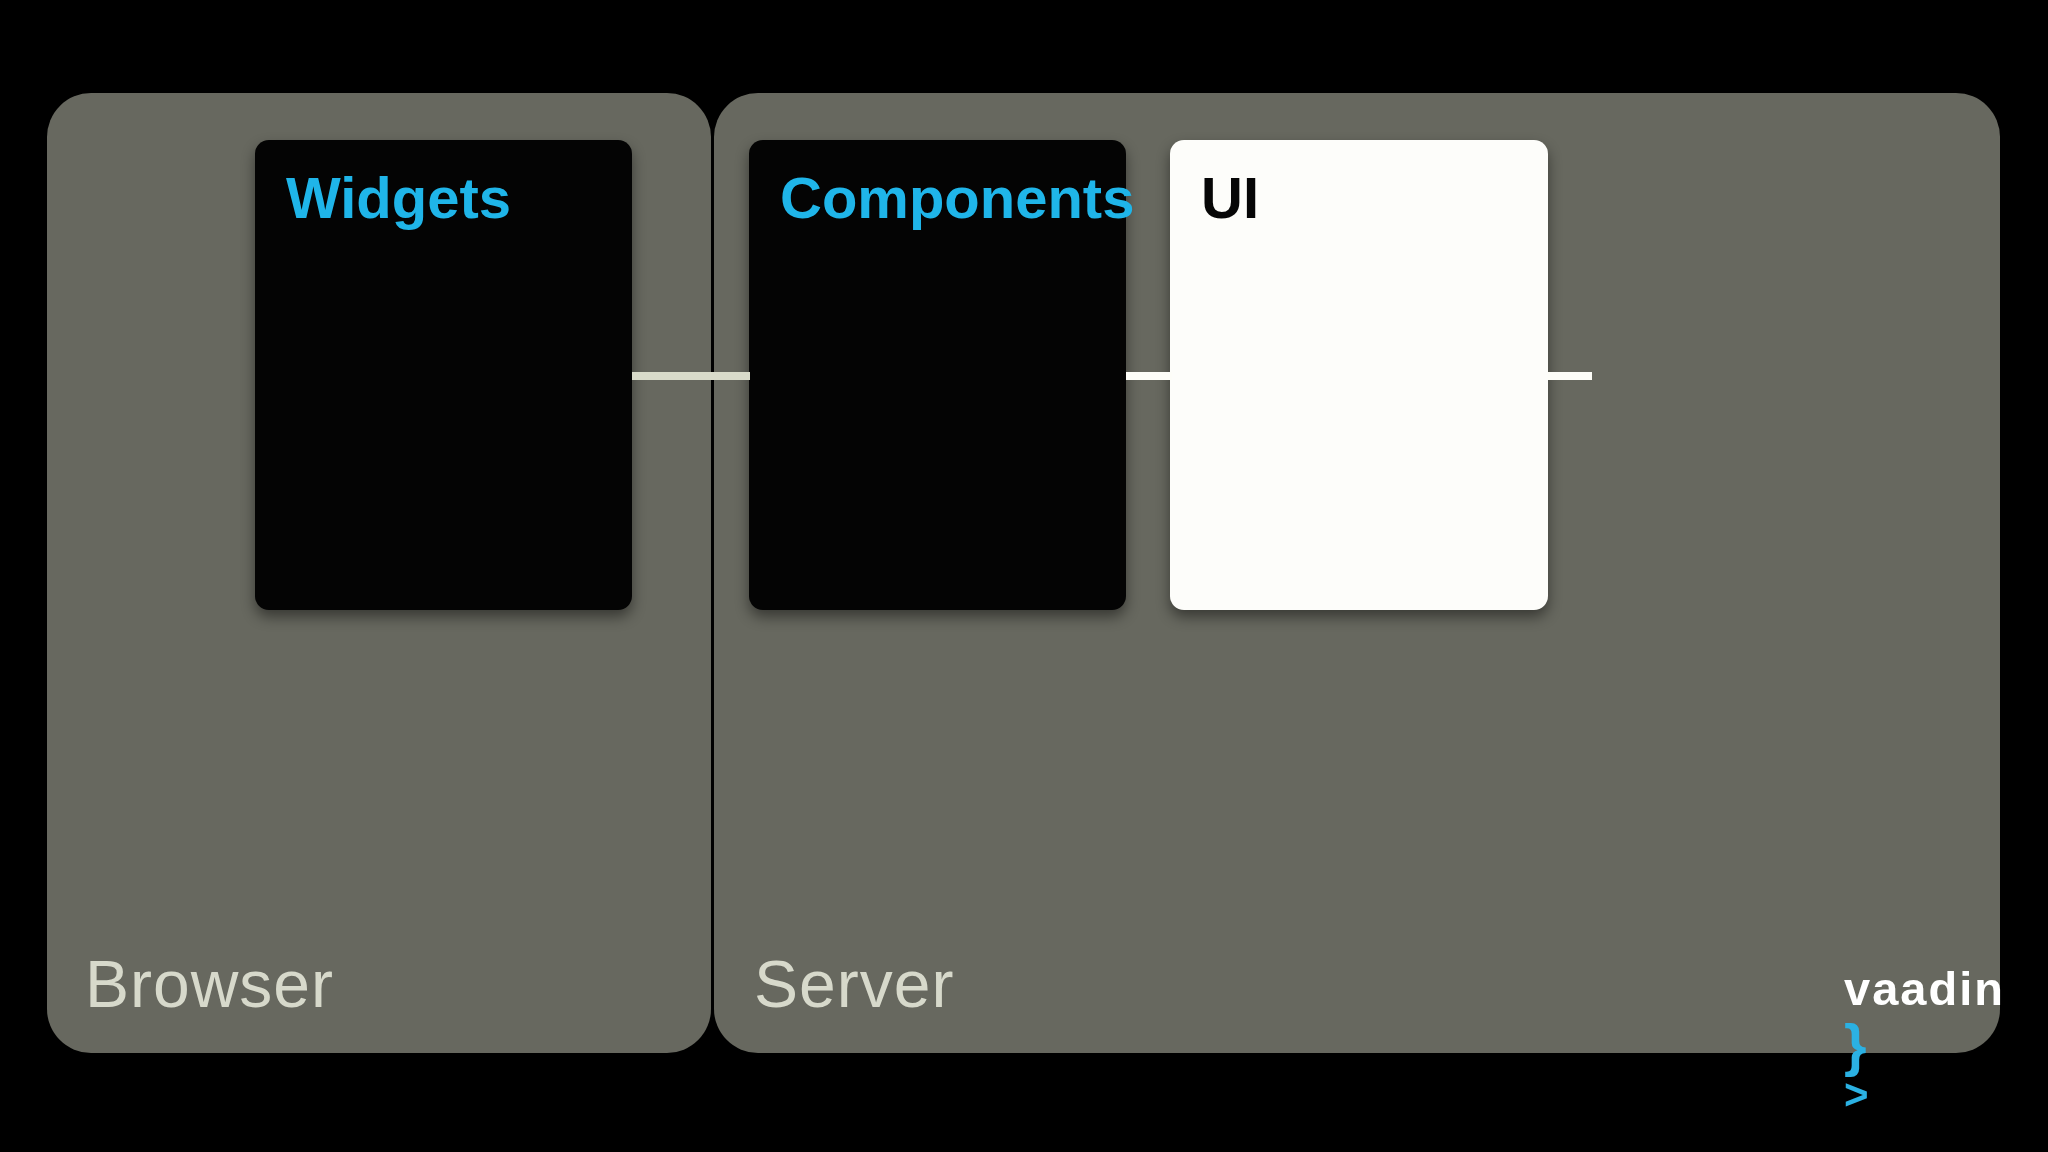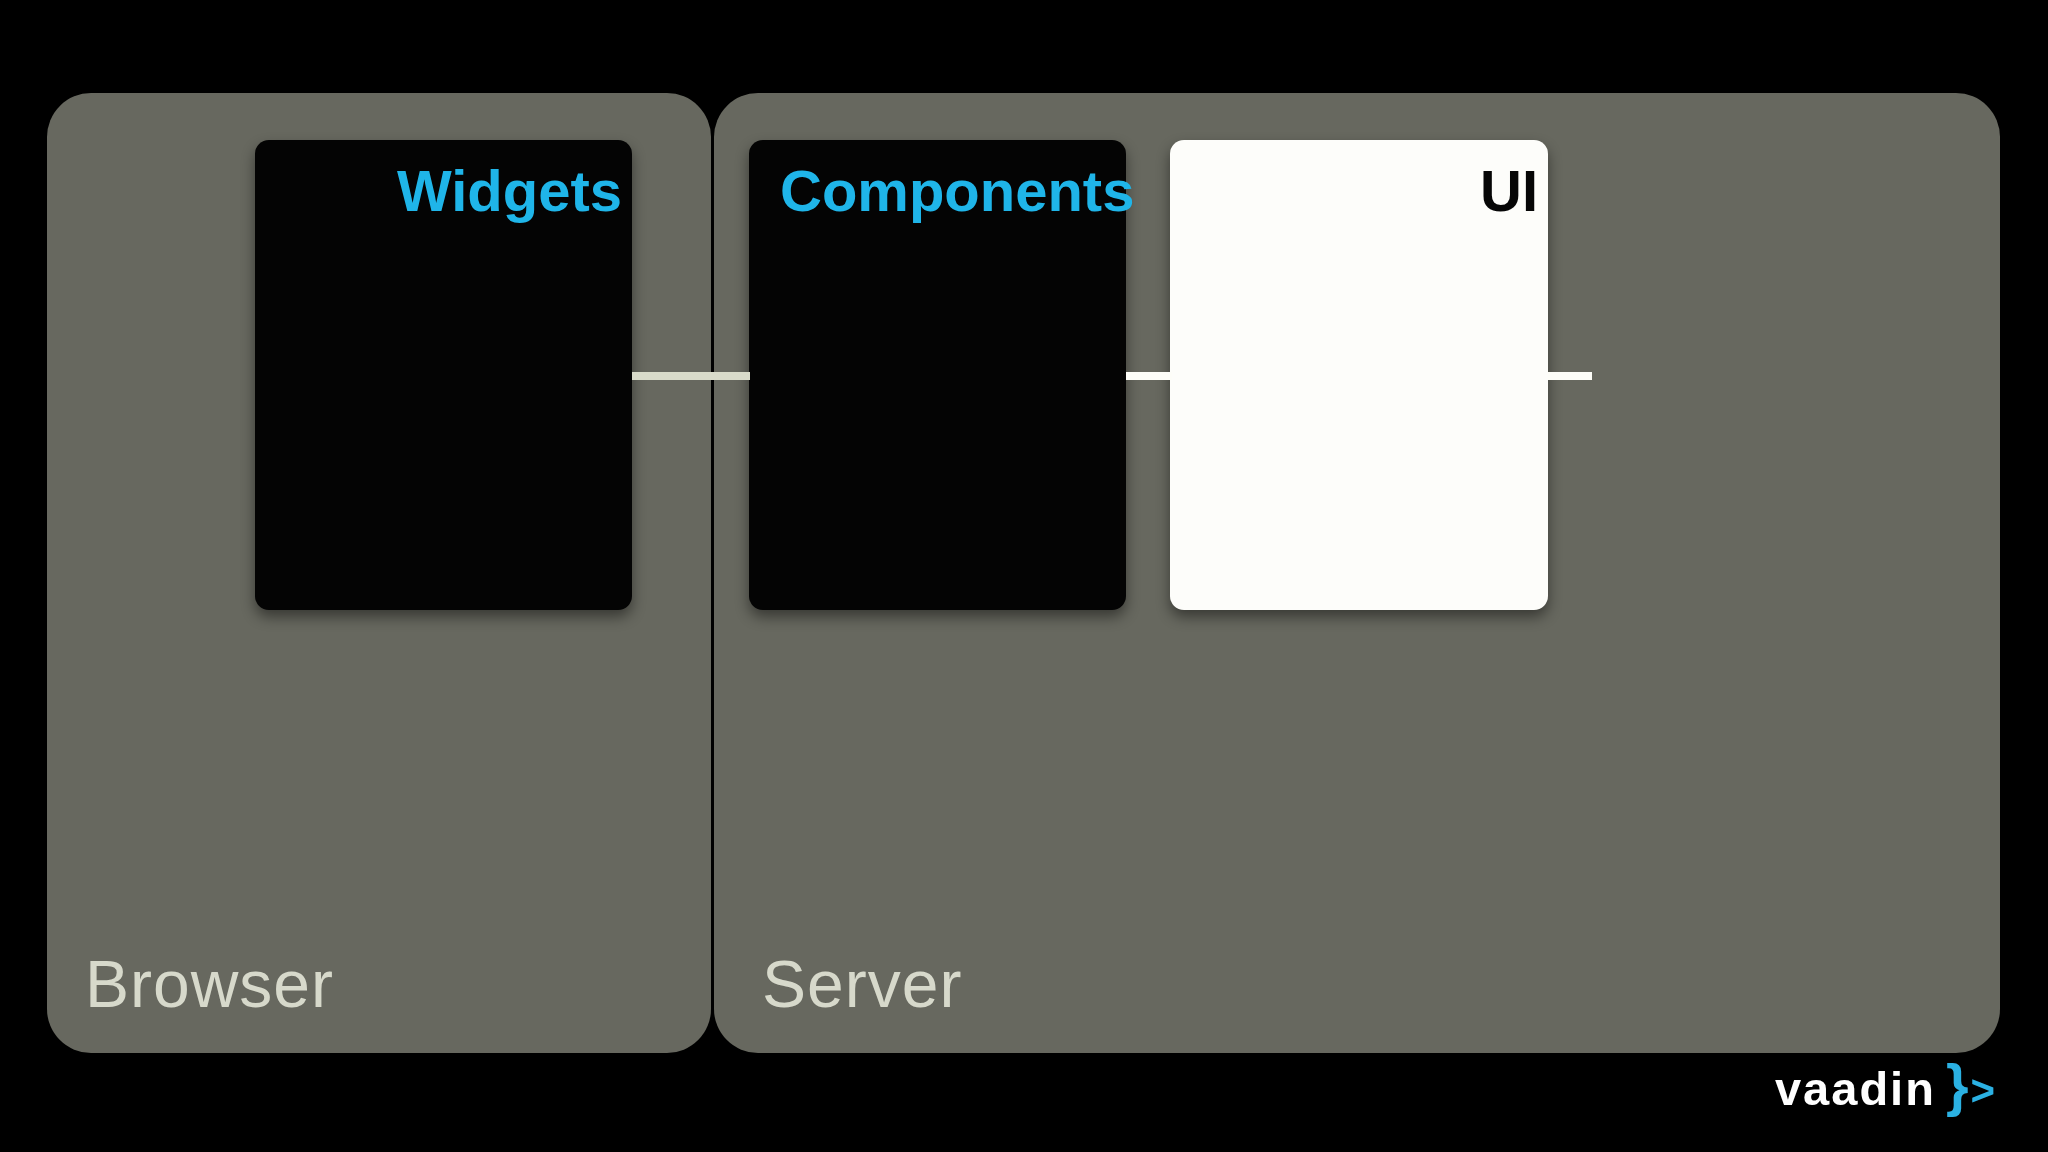--- a/index.html
+++ b/index.html
@@ -30,30 +30,29 @@
     position: absolute;
     bottom: 32px;
     font-size: 66px;
     font-weight: 300;
     color: #d7d9cb;
     letter-spacing: 1px;
     line-height: 1.1;
     white-space: nowrap;
   }
   #browser-container .container-label { left: 38px; }
-  #server-container  .container-label { left: 48px; text-align: right; }
+  #server-container  .container-label { left: 40px; text-align: right; }
 
   .node {
     position: absolute;
     top: 140px;
     border-radius: 14px;
     box-sizing: border-box;
-    padding: 15px 10px 0 31px;
+    padding: 22px 10px 0 31px;
     box-shadow: 0 7px 14px rgba(0,0,0,0.45);
-    text-align: right;
   }
   .node.dark  { background: #040404; }
   .node.light { background: #fdfdfa; }
   #widgets-box    { left: 255px;  width: 377px; height: 470px; }
   #components-box { left: 749px;  width: 377px; height: 470px; }
   #ui-box         { left: 1170px; width: 378px; height: 470px; }
   #backend-box    { left: 1590px; width: 378px; height: 778px; }
   .node-label {
     font-size: 58px;
     font-weight: bold;
@@ -72,20 +71,21 @@
   #connector-components-ui      { left: 1126px; width: 46px;  background: #fdfdf8; }
   #connector-ui-backend         { left: 1548px; width: 44px;  background: #fdfdf8; }
 
   .logo {
     position: absolute;
     right: 53px;
     bottom: 36px;
     display: flex;
     align-items: baseline;
     font-weight: bold;
+    flex-direction: column;
   }
   .logo-text {
     color: #ffffff;
     font-size: 47px;
     letter-spacing: 2px;
   }
   .logo-brace {
     color: #2bb1e3;
     font-size: 58px;
     margin-left: 10px;

